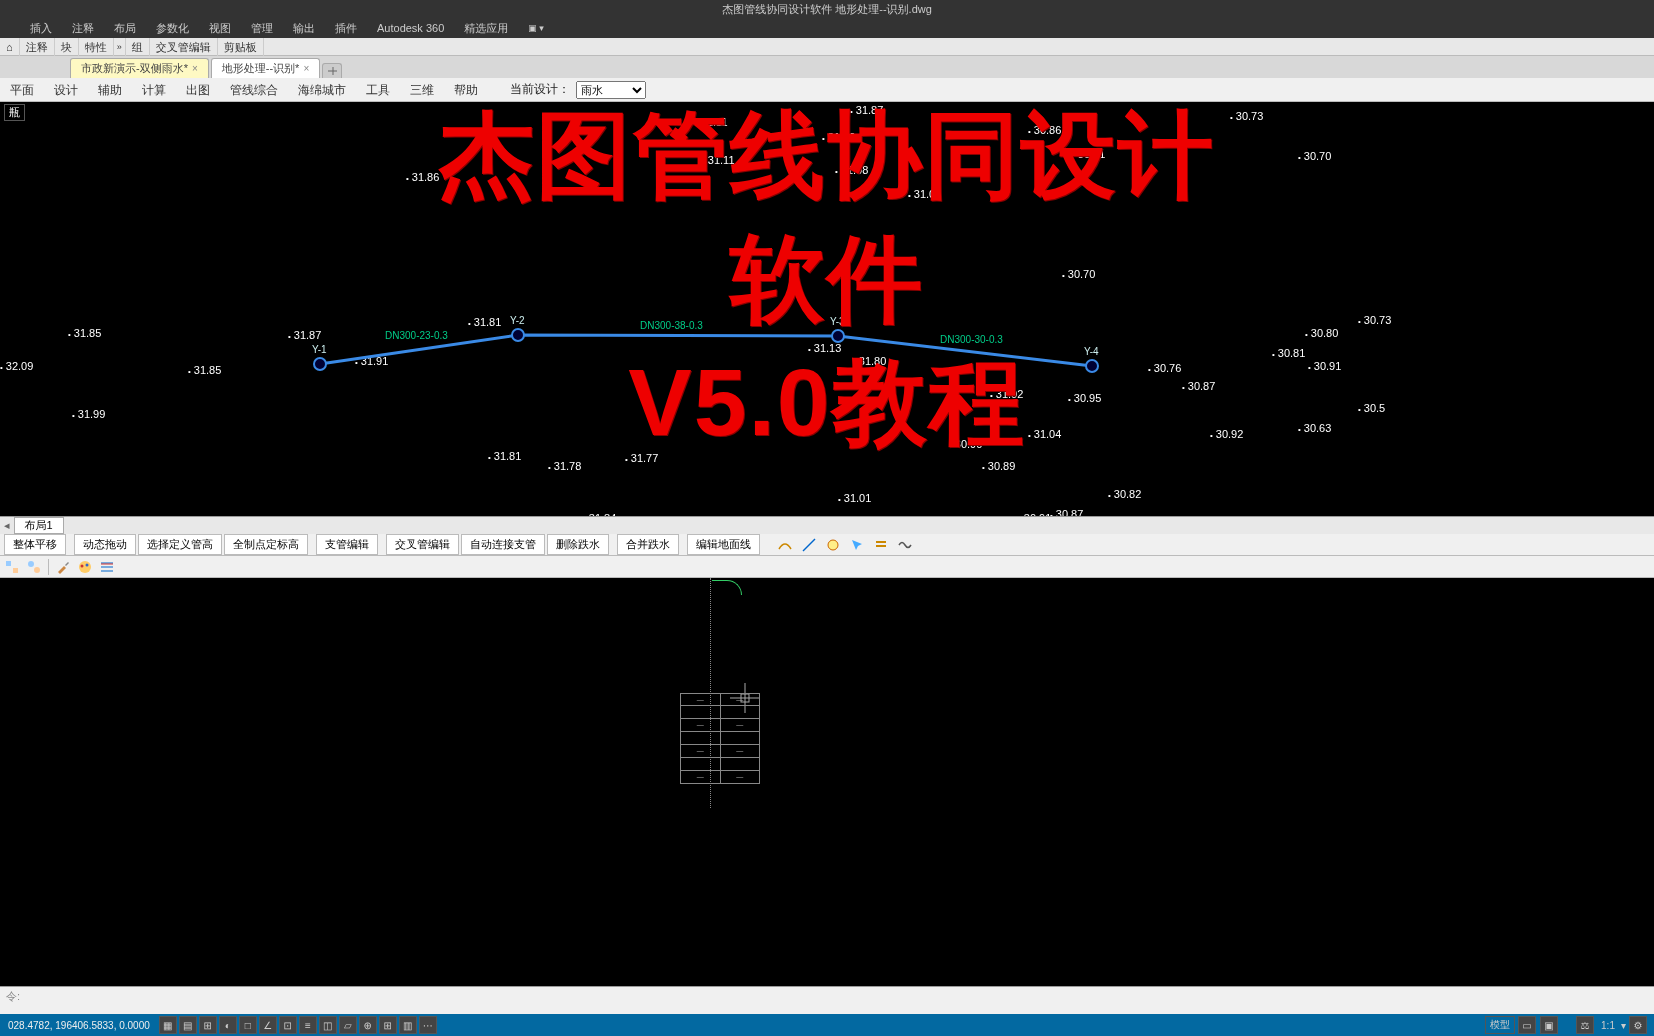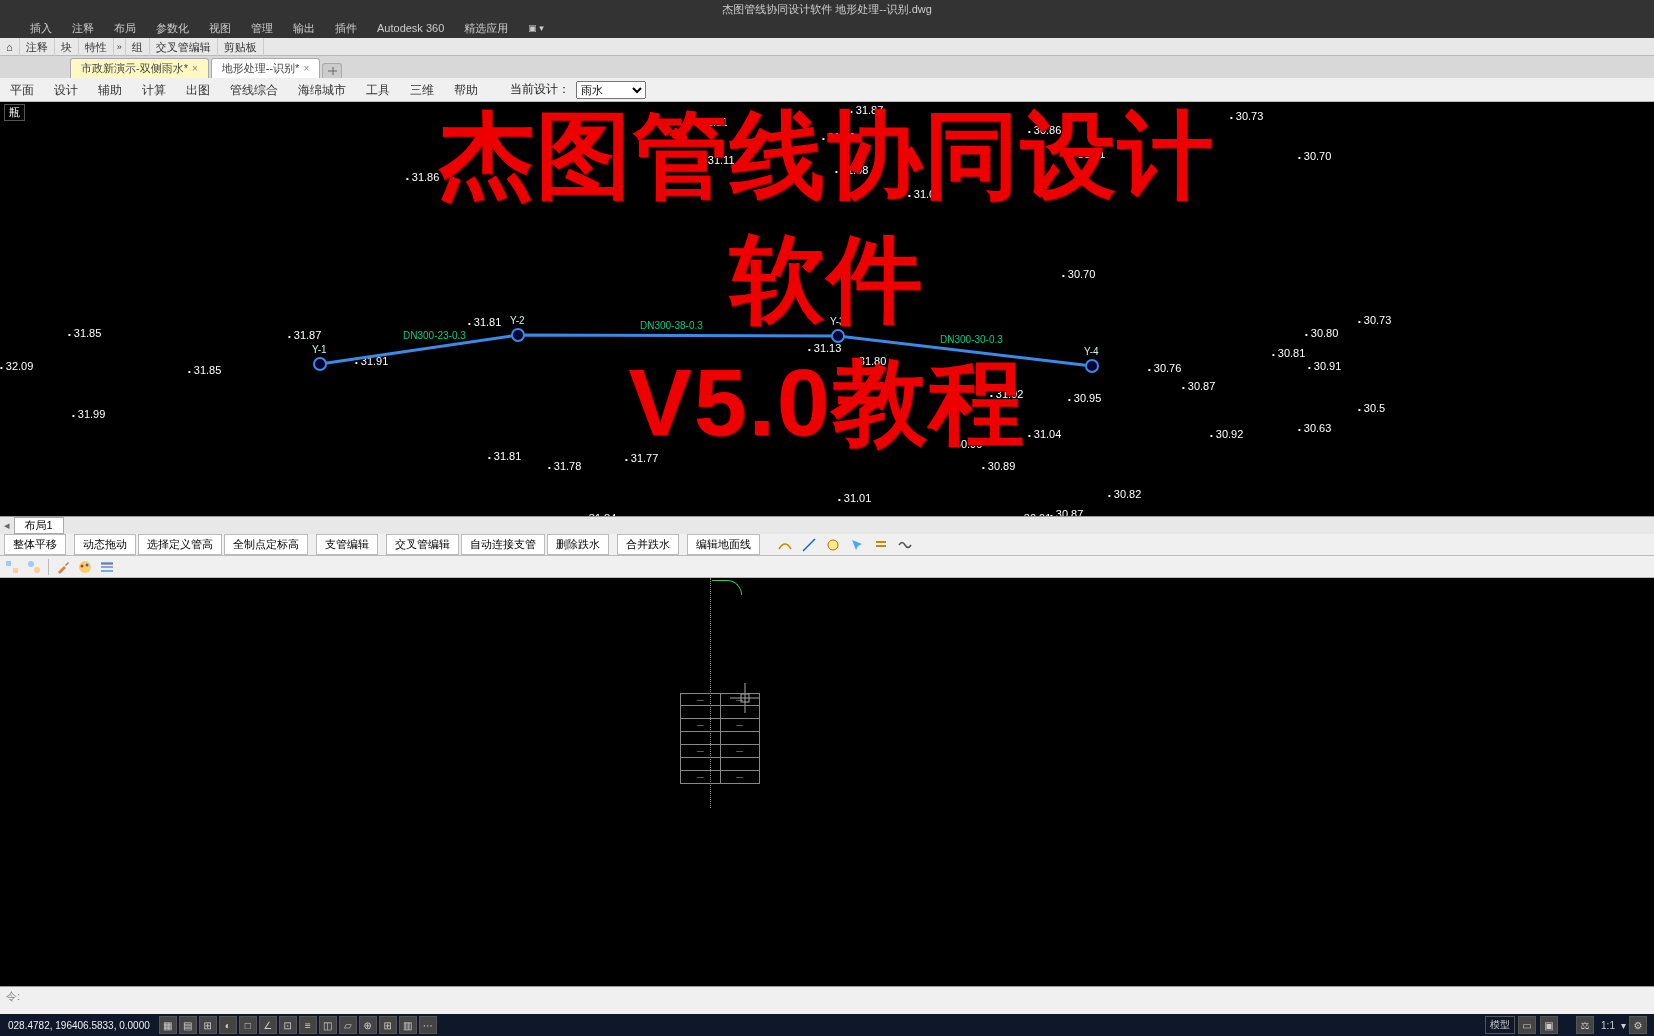--- a/index.html
+++ b/index.html
@@ -51,21 +51,21 @@
 .cross { position: absolute; left: 50px; top: 105px; color: #aaa; font-size: 20px; }
 .arc { position: absolute; left: 32px; top: 2px; width: 30px; height: 15px; border: 1px solid #3c6; border-bottom: none; border-left: none; border-radius: 0 30px 0 0; }
 .table-box { position: absolute; left: 0px; top: 115px; width: 80px; }
 .table-row { height: 13px; border: 1px solid #888; border-top: none; display: flex; }
 .table-row:first-child { border-top: 1px solid #888; }
 .table-cell { flex: 1; border-right: 1px solid #888; font-size: 7px; color: #aaa; text-align: center; line-height: 12px; }
 .table-cell:last-child { border-right: none; }
 
 .cmd-line { position: absolute; bottom: 22px; left: 0; right: 0; height: 28px; background: #f0f0f0; font-size: 11px; padding: 2px 6px; color: #444; border-top: 1px solid #999; }
 
-.status-bar { position: absolute; bottom: 0; left: 0; right: 0; height: 22px; background: #0f172a; display: flex; align-items: center; font-size: 10px; color: #ccc; }
+.status-bar { position: absolute; bottom: 0; left: 0; right: 0; height: 22px; background: #0369a1; display: flex; align-items: center; font-size: 10px; color: #ccc; }
 .status-bar .coords { padding: 0 8px; color: #eee; }
 .status-bar .sbtn { width: 18px; height: 18px; border: 1px solid #555; margin: 0 1px; display: flex; align-items: center; justify-content: center; background: #444; cursor: pointer; }
 .status-right { margin-left: auto; display: flex; align-items: center; gap: 2px; padding-right: 6px; }
 
 svg { display: block; }
 </style>
 </head>
 <body>
 
 <div class="title-bar">杰图管线协同设计软件    地形处理--识别.dwg</div>
@@ -185,21 +185,21 @@
     <circle cx="838" cy="234" r="6" stroke="#3a8ae6" stroke-width="2" fill="#003"></circle>
     <circle cx="1092" cy="264" r="6" stroke="#3a8ae6" stroke-width="2" fill="#003"></circle>
   </svg>
   <div id="node-labels">
       <div class="node-label" style="left: 312px; top: 242px;">Y-1</div>
       <div class="node-label" style="left: 510px; top: 213px;">Y-2</div>
       <div class="node-label" style="left: 830px; top: 214px;">Y-3</div>
       <div class="node-label" style="left: 1084px; top: 244px;">Y-4</div>
     </div>
   <div id="pipe-labels">
-      <div class="pipe-label" style="left: 403px; top: 228px;">DN300-23-0.3</div>
+      <div class="pipe-label" style="left: 385px; top: 228px;">DN300-23-0.3</div>
       <div class="pipe-label" style="left: 640px; top: 218px;">DN300-38-0.3</div>
       <div class="pipe-label" style="left: 940px; top: 232px;">DN300-30-0.3</div>
     </div>
 
   <div class="overlay-title">
     <div>杰图管线协同设计软件</div>
     <div>V5.0教程</div>
   </div>
 </div>
 

